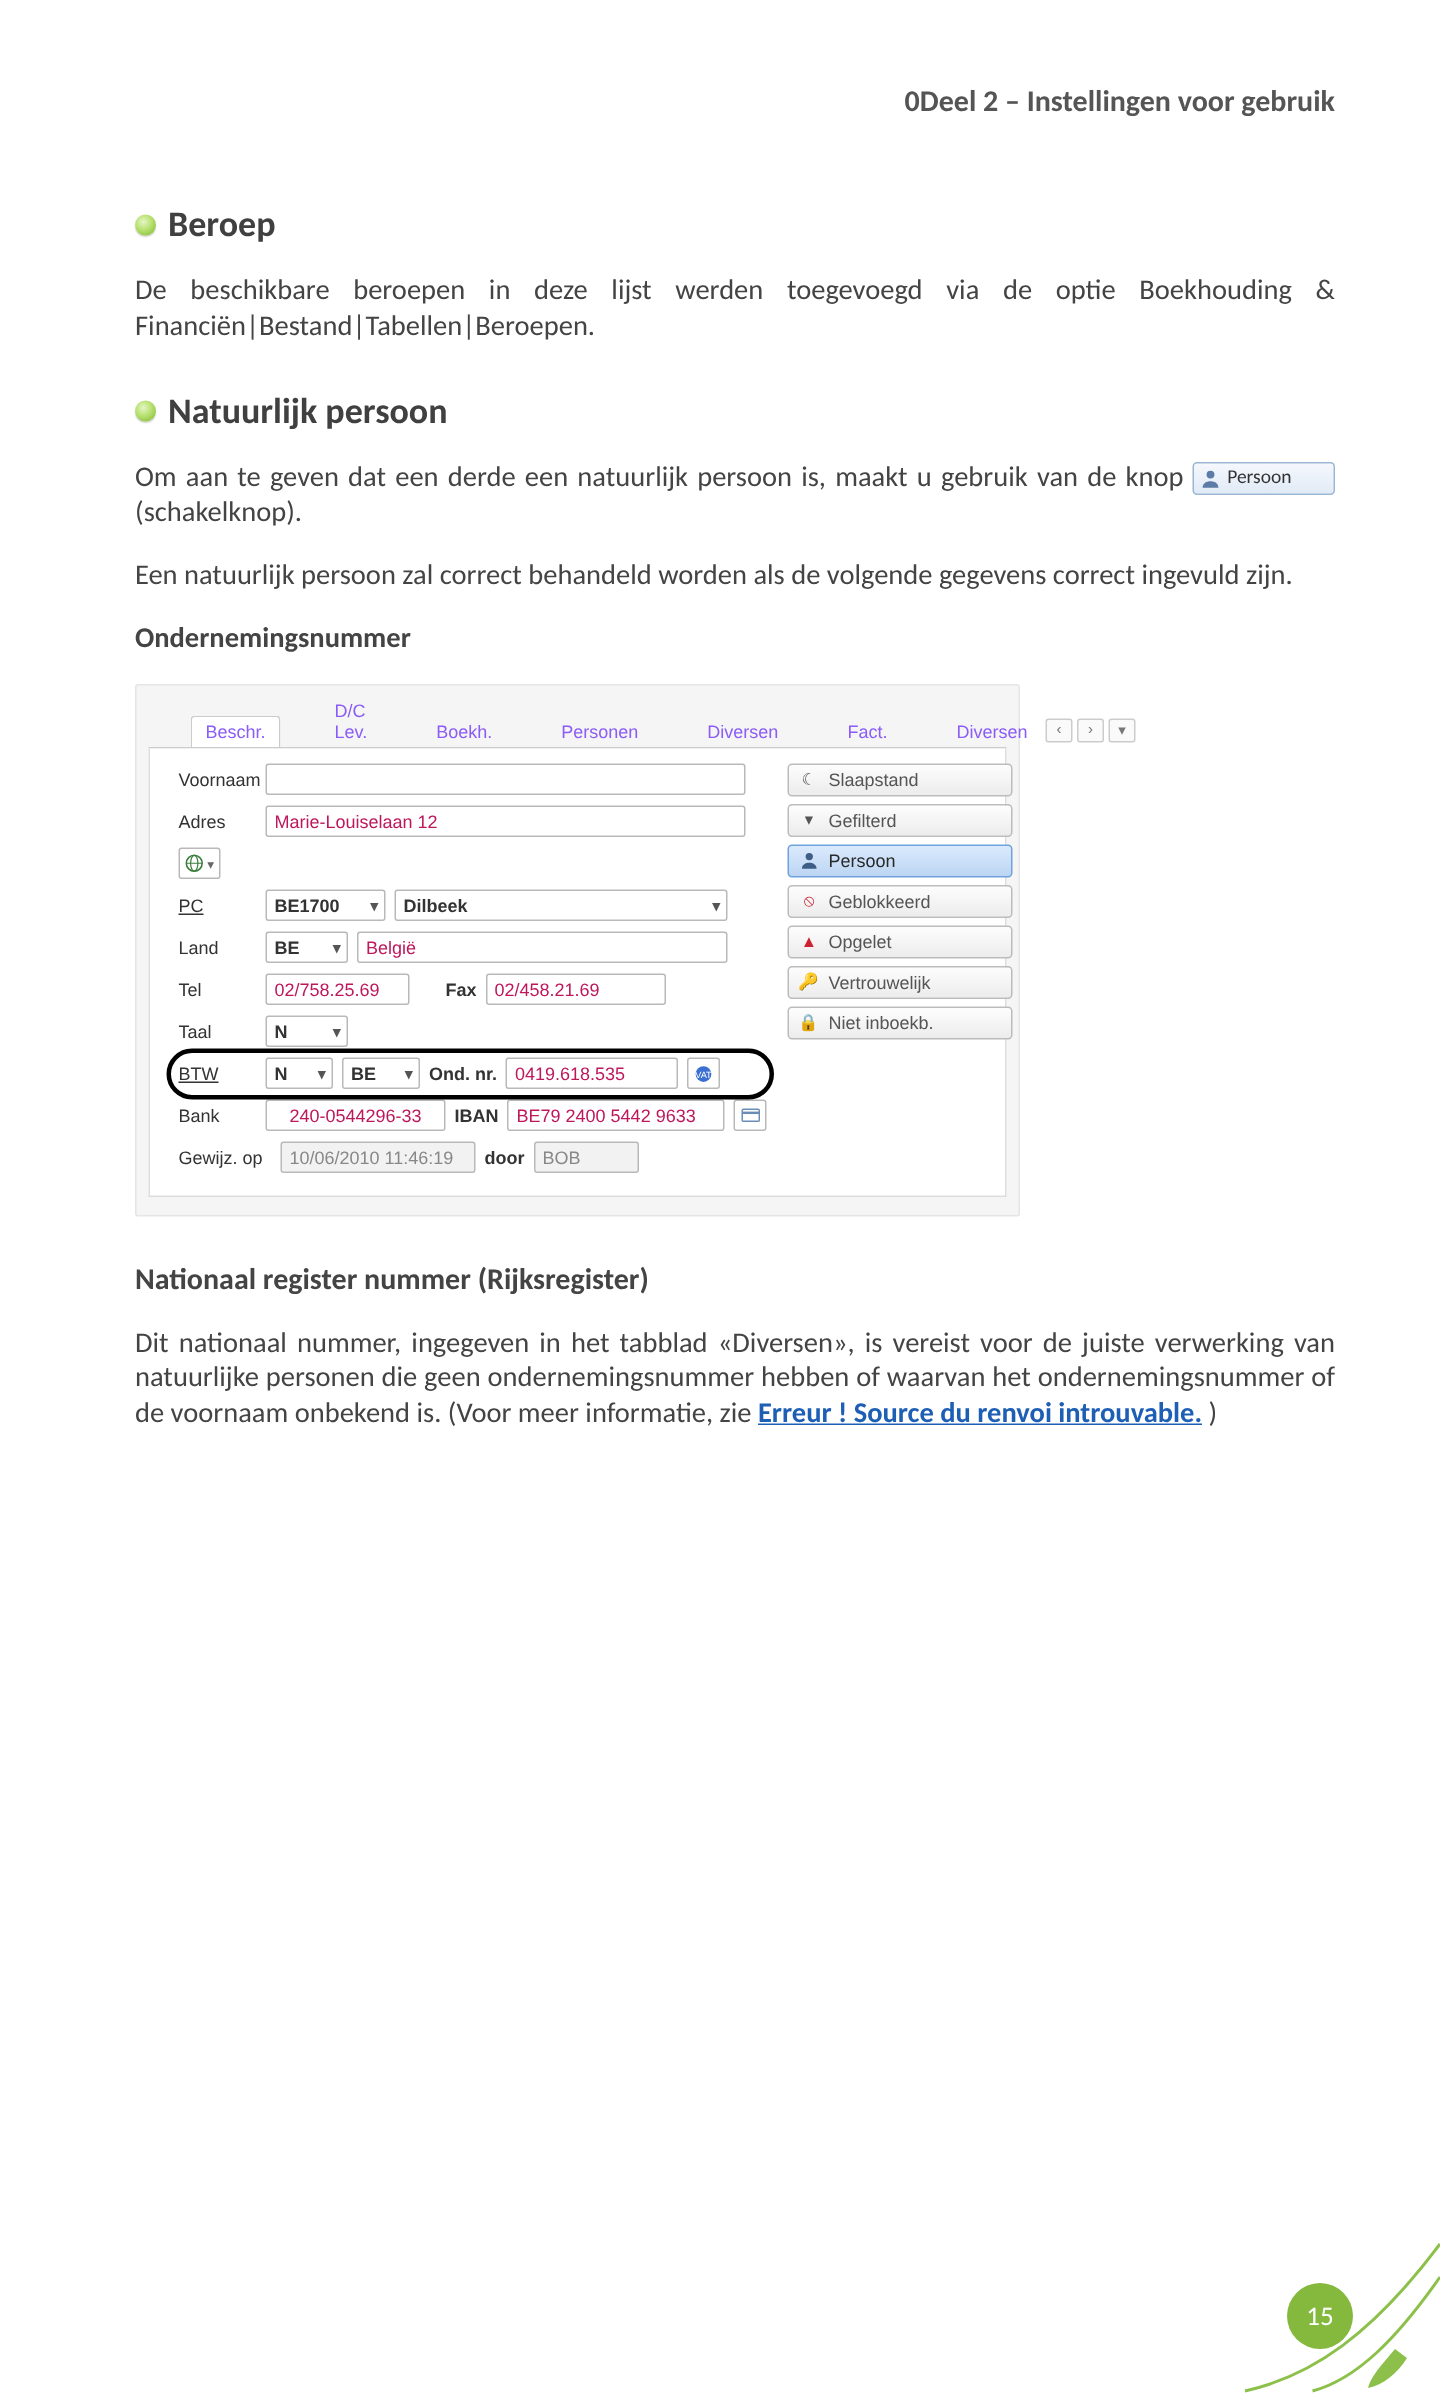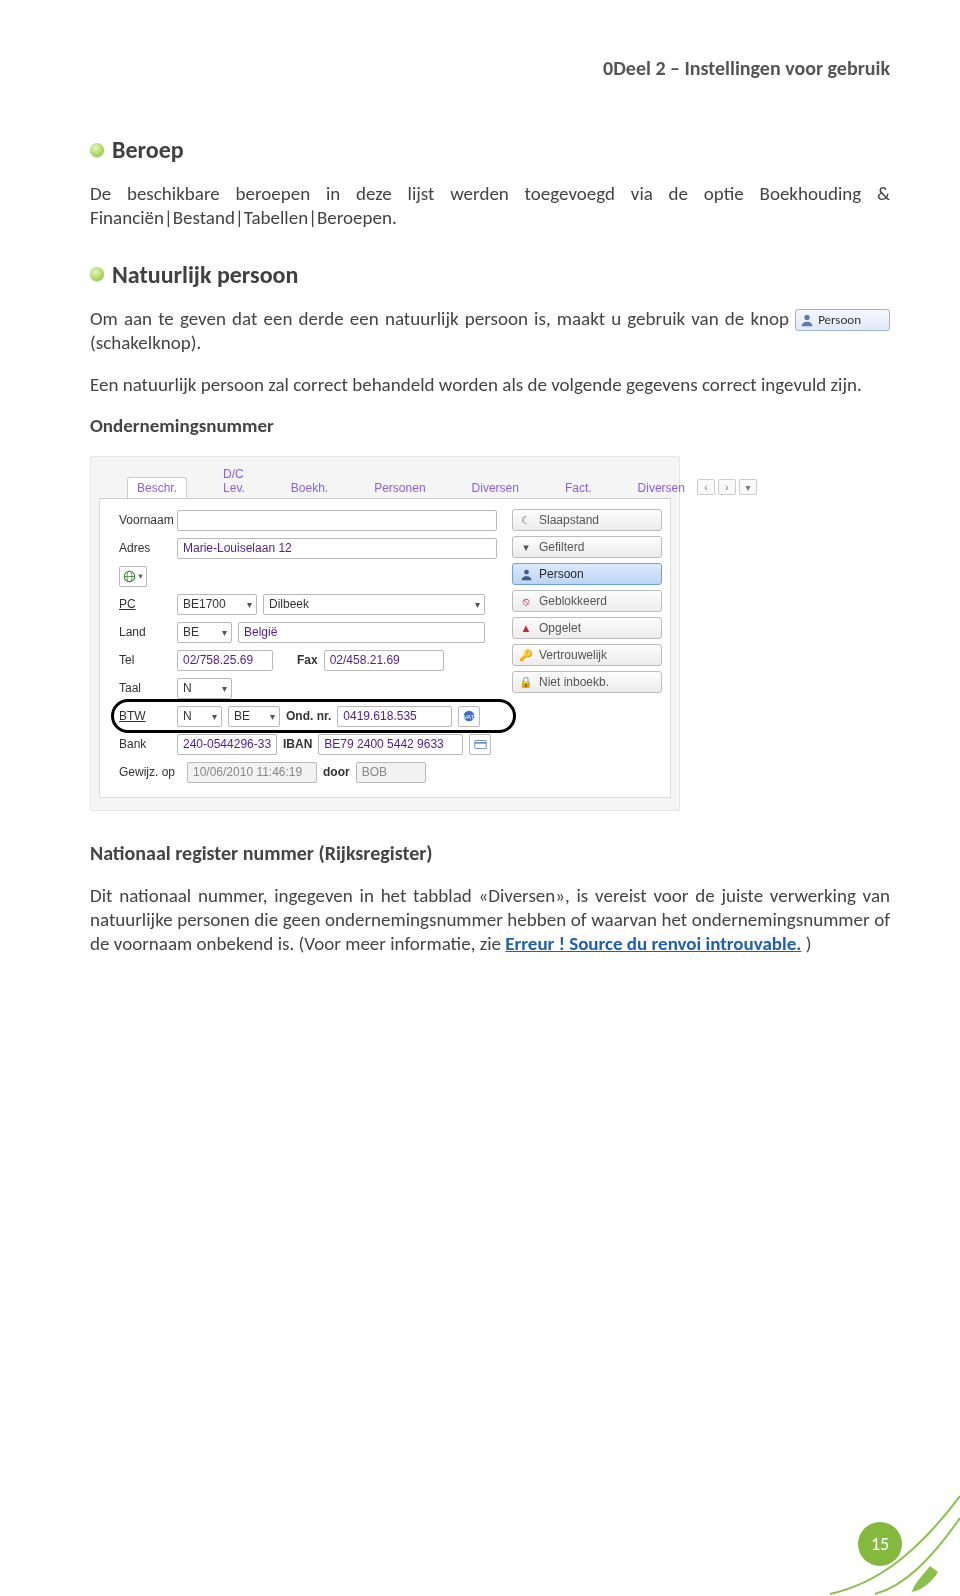--- a/index.html
+++ b/index.html
@@ -67,26 +67,26 @@
   .tab.active { background:#fff; border-color:#ccc; }
   .tab-extras { margin-left:auto; display:flex; gap:3px; padding-bottom:3px; padding-right:2px;}
   .tab-extras .tbtn { width:18px; height:16px; border:1px solid #ccc; border-radius:2px; background:#fafafa; display:flex; align-items:center; justify-content:center; font-size:10px; color:#777;}
   .form-body { background:#fff; padding:10px 8px 8px 19px; border:1px solid #ddd; border-top:none;}
   .row { display:flex; align-items:center; gap:6px; margin-bottom:6px; min-height:22px;}
   .lbl { width:52px; font-size:12px; color:#333; }
   .lbl-u { text-decoration: underline; }
   .lbl-sm { font-size:12px; color:#333;font-weight:bold; }
   .inp {
     height:21px; border:1px solid #b9b9b9; border-radius:2px; background:#fff;
-    font-size:12px; color:#4c1d95; padding:0 5px;
+    font-size:12px; color:#be185d; padding:0 5px;
   }
   .inp.ro { background:#f2f2f2; color:#888;}
   .sel {
     height:21px; border:1px solid #b9b9b9; border-radius:2px; background:#fff;
-    font-size:12px; padding:0 18px 0 5px; position:relative; display:inline-flex; align-items:center;
+    font-size:12px; padding:0 18px 0 5px; position:relative; display:inline-flex; align-items:center;font-weight:bold;
   }
   .sel::after { content:"▾"; position:absolute; right:4px; color:#555; font-size:10px;}
   .globe-btn { width:28px; height:21px; border:1px solid #b9b9b9; border-radius:2px; background:#fff; display:inline-flex; align-items:center; justify-content:center;}
   .globe-btn::after{content:"▾"; font-size:9px; color:#666; margin-left:2px;}
   .toggle-list { display:flex; flex-direction:column; gap:5px; }
   .toggle {
     width:150px; height:22px; border:1px solid #bcbcbc; border-radius:3px;
     background:linear-gradient(#fdfdfd,#ececec);
     display:flex; align-items:center; gap:6px; padding:0 6px;
     font-size:12px; color:#555;
@@ -217,21 +217,21 @@
             <svg width="14" height="14" viewBox="0 0 16 16">
                 <circle cx="8" cy="8" r="6" fill="#3b6fd1"></circle>
                 <text x="8" y="11" font-size="7" fill="#fff" text-anchor="middle" font-family="Arial">VAT</text>
               </svg>
           </span>
           <div class="rounded-highlight" style="left:-8px; top:-6px; width:405px; height:34px;"></div>
         </div>
 
         <div class="row">
           <span class="lbl">Bank</span>
-          <input class="inp" style="width: 100px; text-align: center;" value="240-0544296-33">
+          <input class="inp" style="width: 120px; text-align: center;" value="240-0544296-33">
           <span class="lbl-sm">IBAN</span>
           <input class="inp" style="width: 145px;" value="BE79 2400 5442 9633">
           <span class="small-icon-btn">
             <svg width="13" height="13" viewBox="0 0 16 16">
                 <rect x="1" y="3" width="14" height="10" rx="1" fill="none" stroke="#6a8db7" stroke-width="1.2"></rect>
                 <rect x="1" y="5" width="14" height="2" fill="#6a8db7"></rect>
               </svg>
           </span>
         </div>
 

